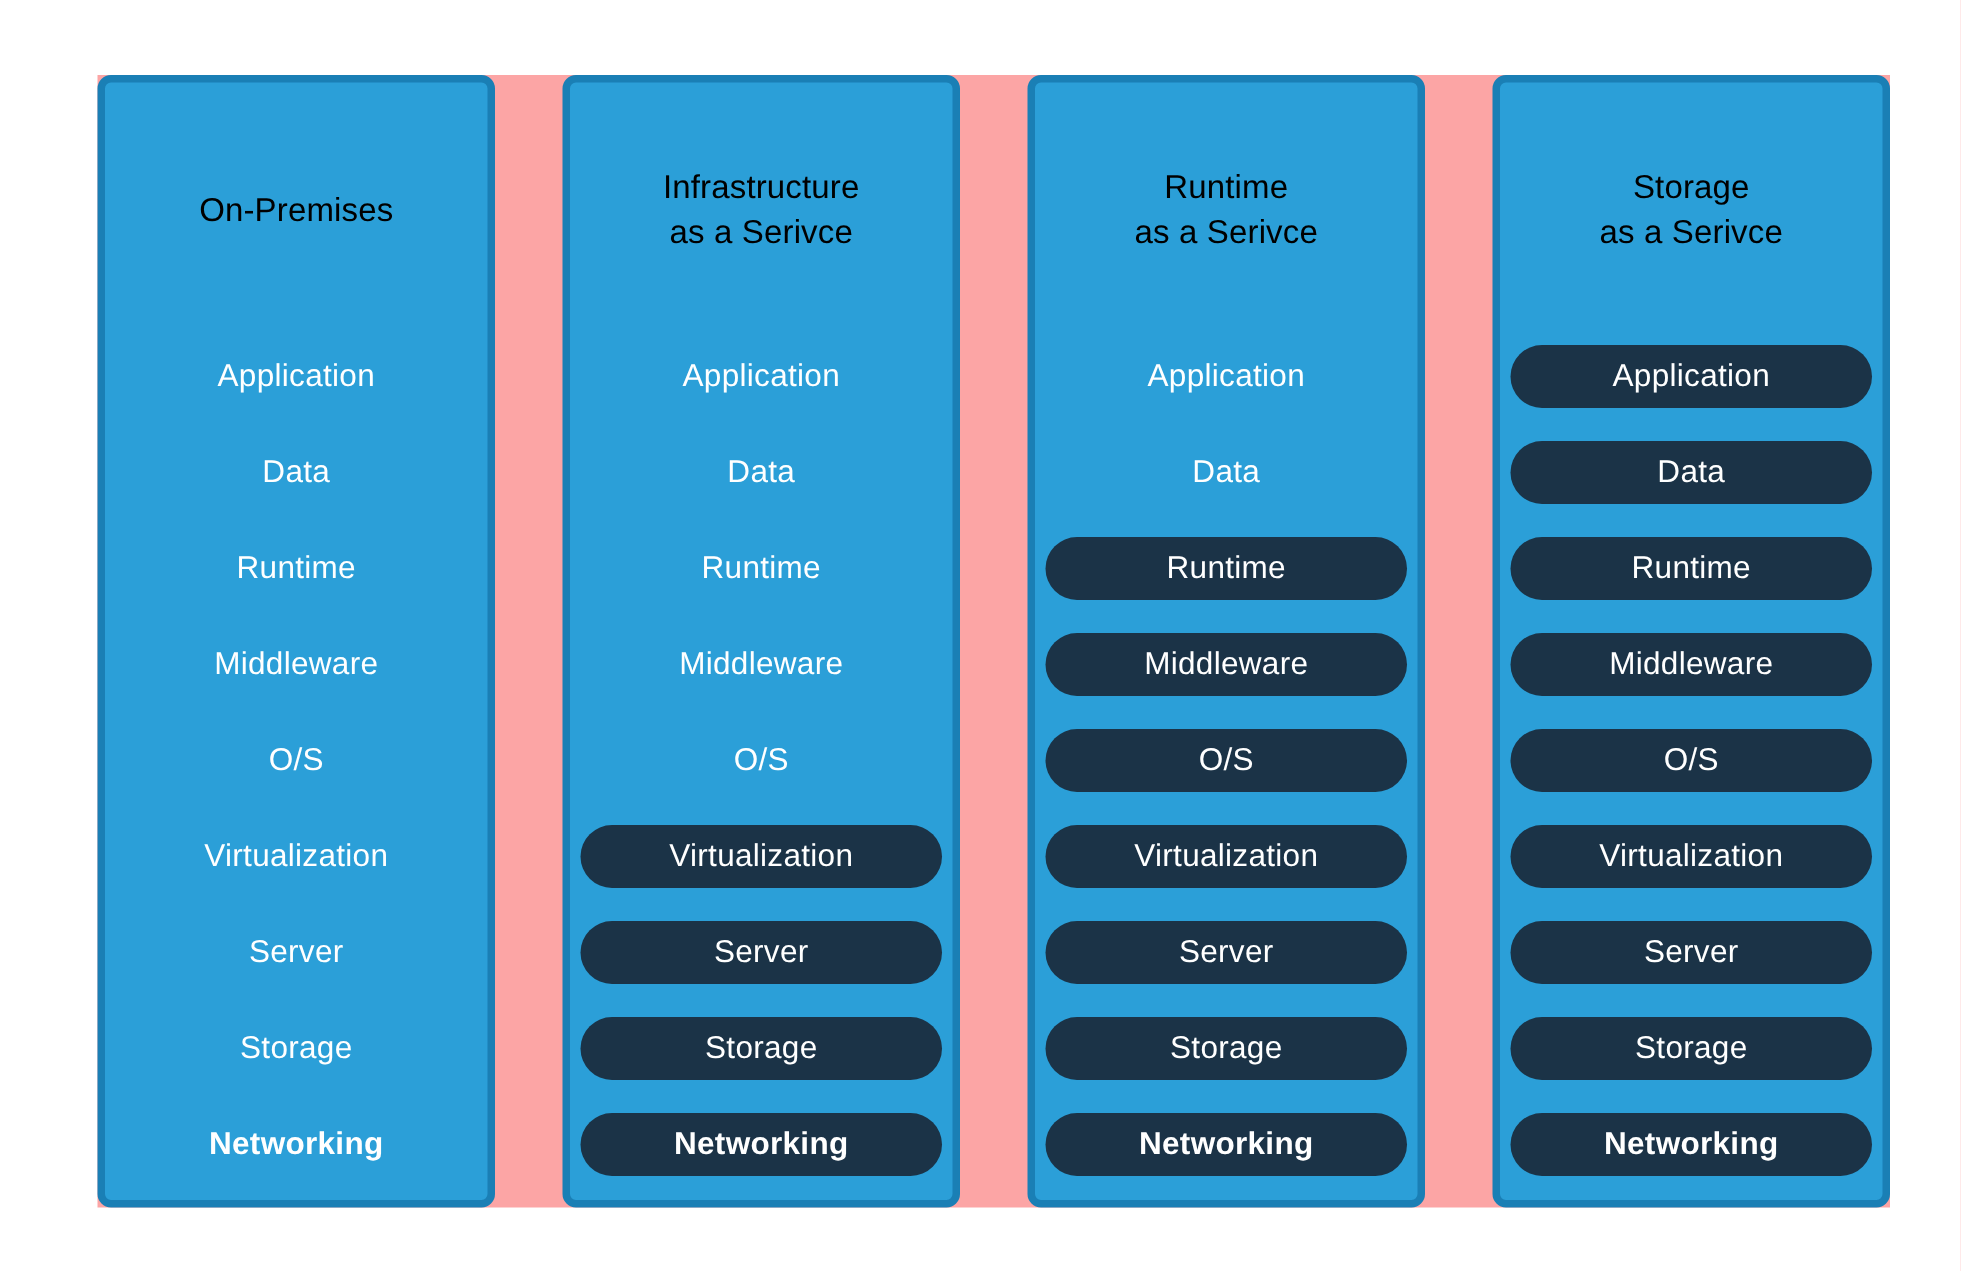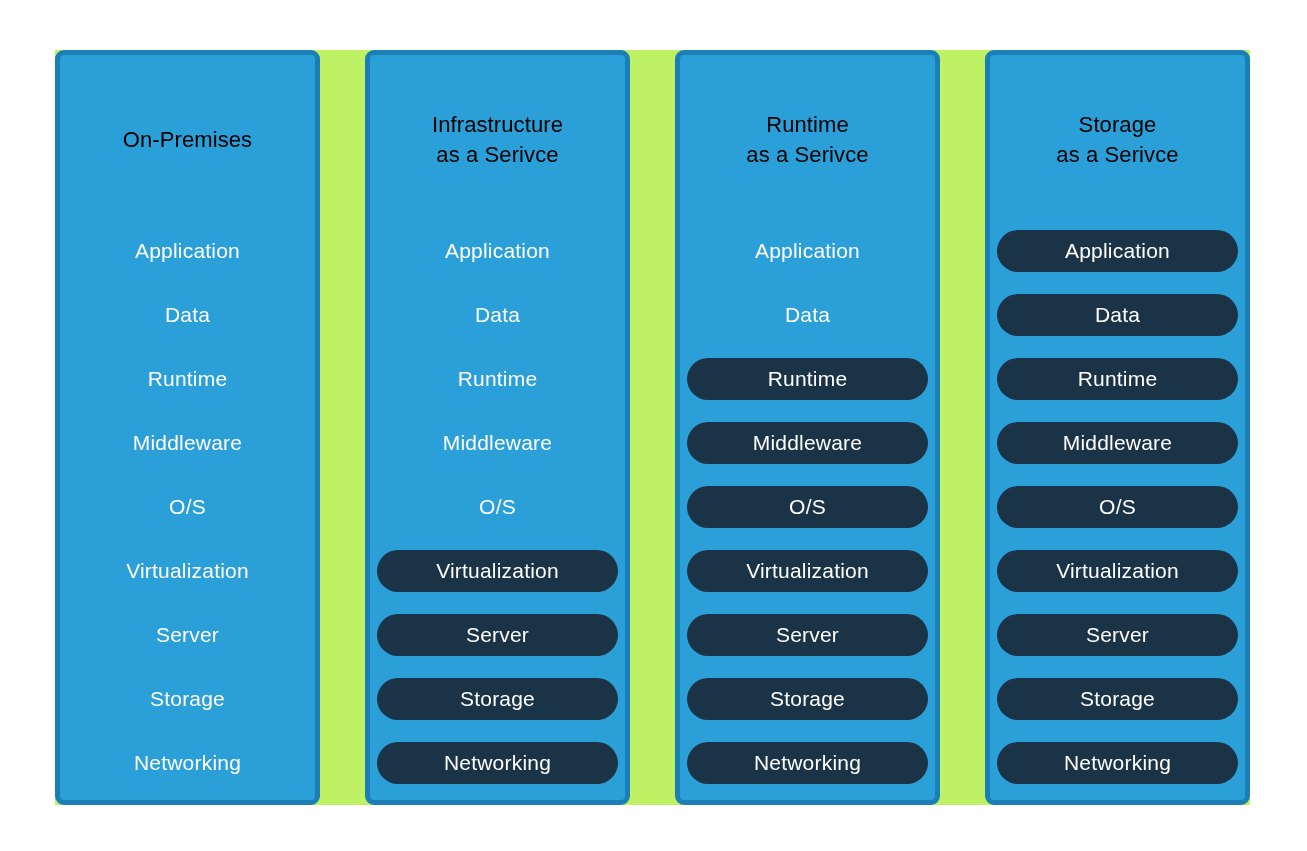--- a/index.html
+++ b/index.html
@@ -10,25 +10,25 @@
   }
   body {
     width: 1307px;
     height: 851px;
     font-family: "Liberation Sans", "DejaVu Sans", sans-serif;
     overflow: hidden;
   }
 
   #diagram {
     position: absolute;
-    left: 55px;
+    left: 65px;
     top: 50px;
     width: 1195px;
     height: 755px;
-    background: #bef264;
+    background: #fca5a5;
     display: flex;
     flex-direction: row;
     justify-content: space-between;
     align-items: stretch;
   }
 
   .column {
     width: 265px;
     background: #2b9fd8;
     border: 5px solid #1a7fb5;
@@ -73,21 +73,21 @@
     display: flex;
     align-items: center;
     justify-content: center;
     box-sizing: border-box;
     border-radius: 21px;
     color: #ffffff;
     font-size: 21px;
     letter-spacing: 0.2px;
     white-space: nowrap;
   }
-  .row:last-child { margin-bottom: 0; }
+  .row:last-child { margin-bottom: 0; font-weight: bold; }
 
   .row.managed {
     background: #1b3347;
   }
   .row.unmanaged {
     background: transparent;
   }
 </style>
 </head>
 <body>

